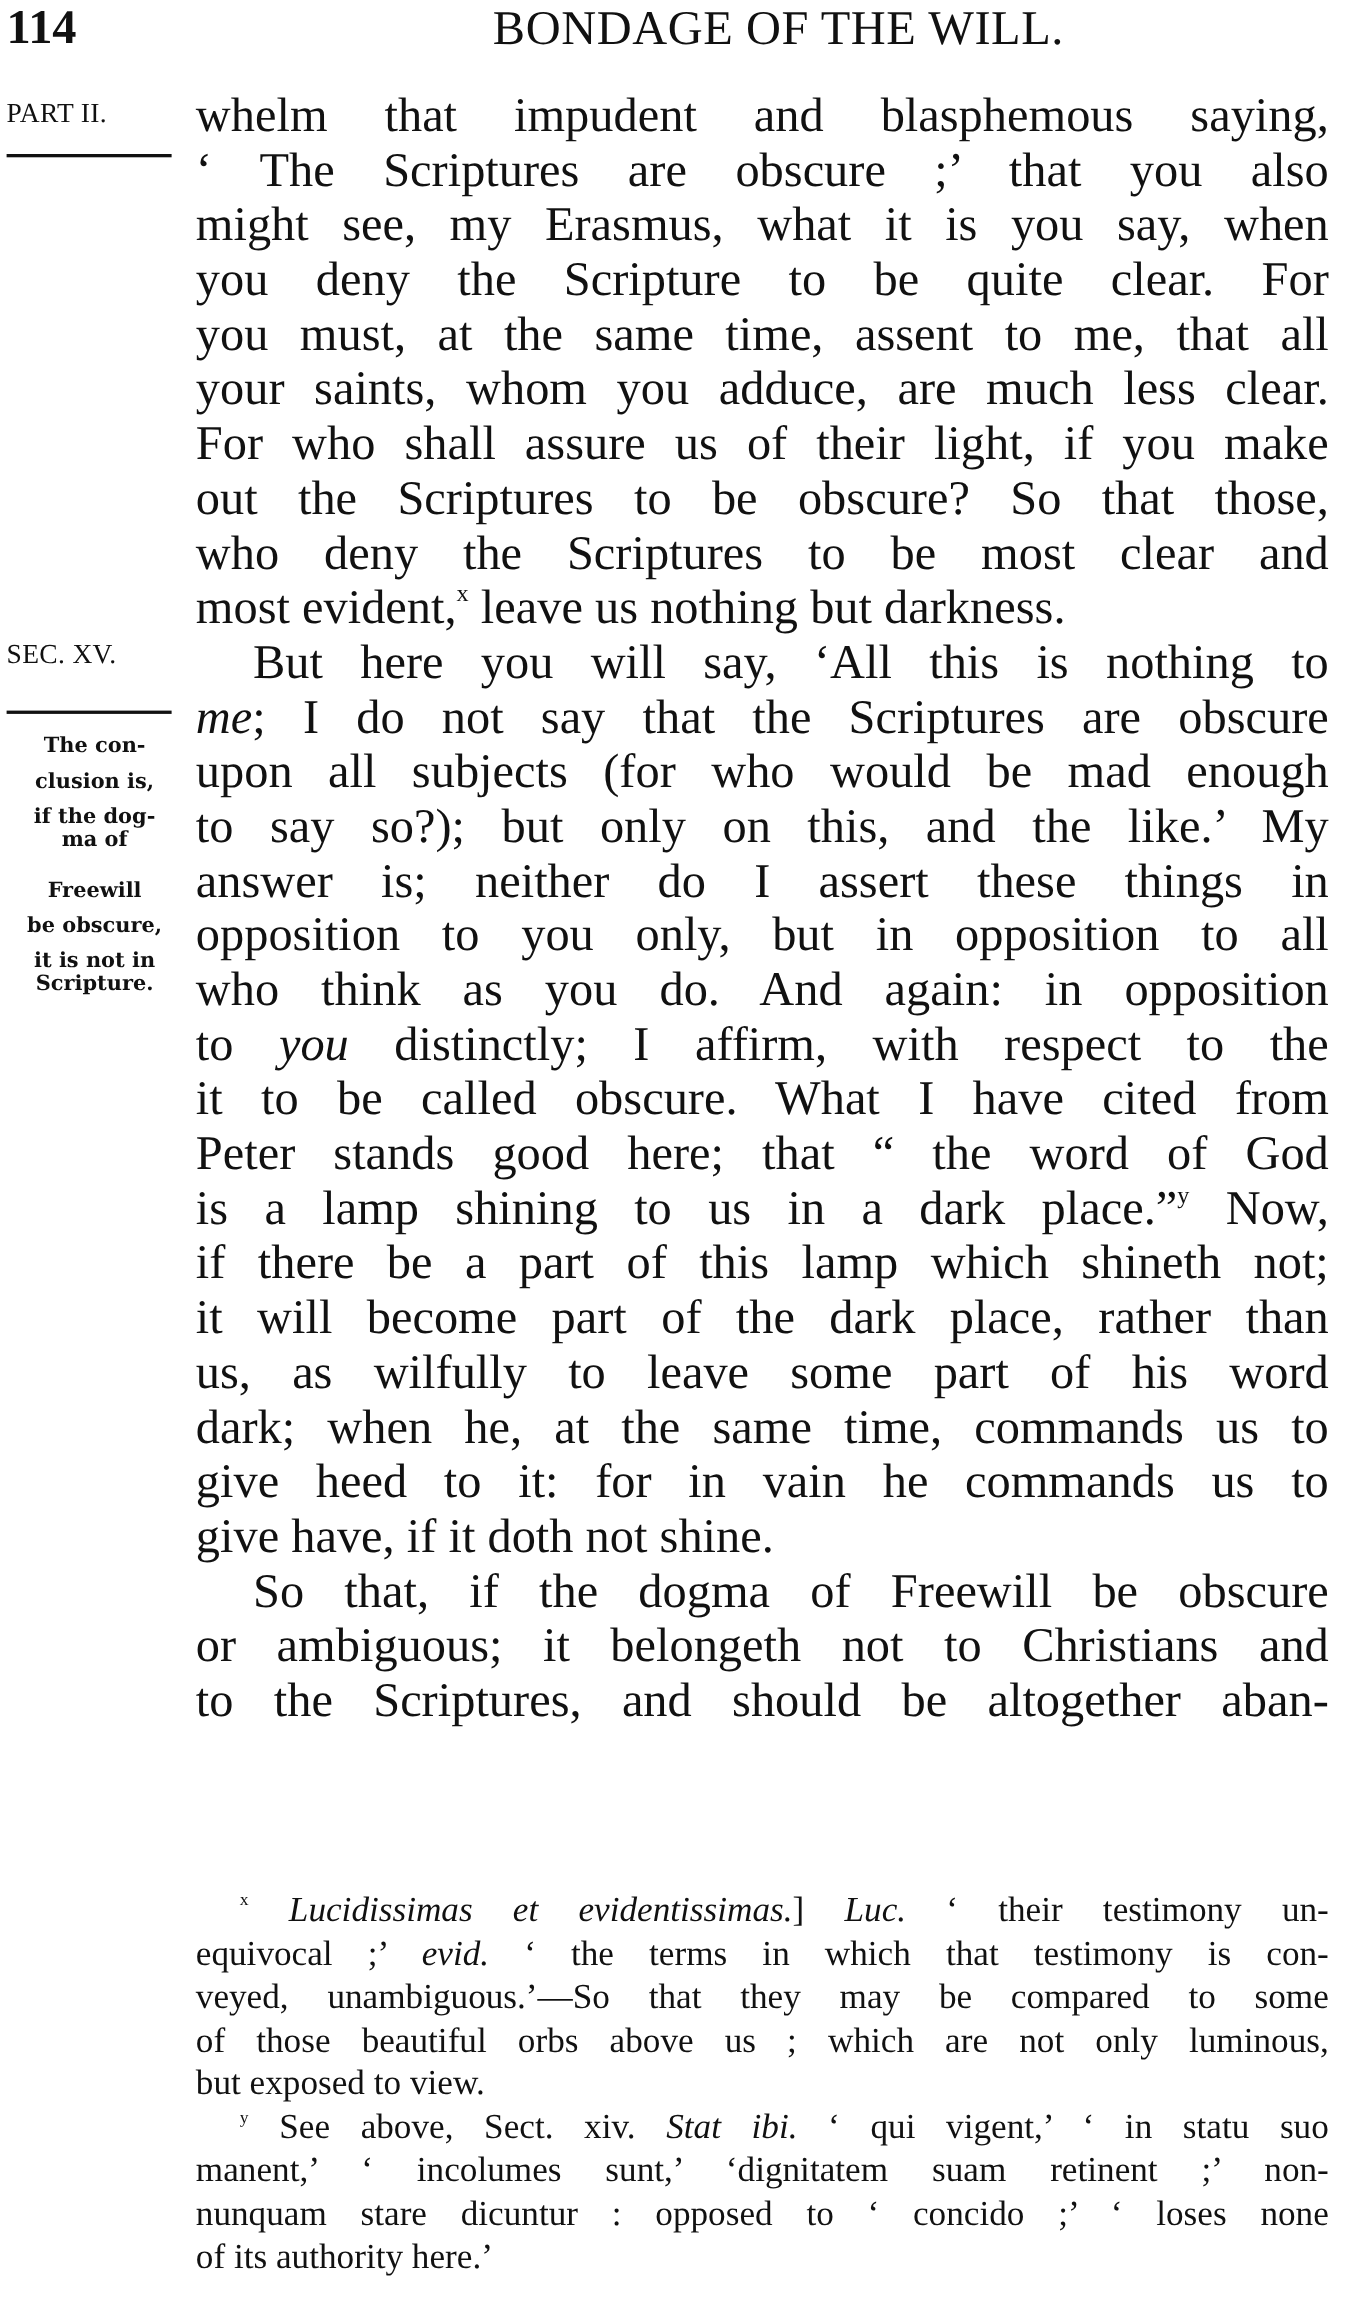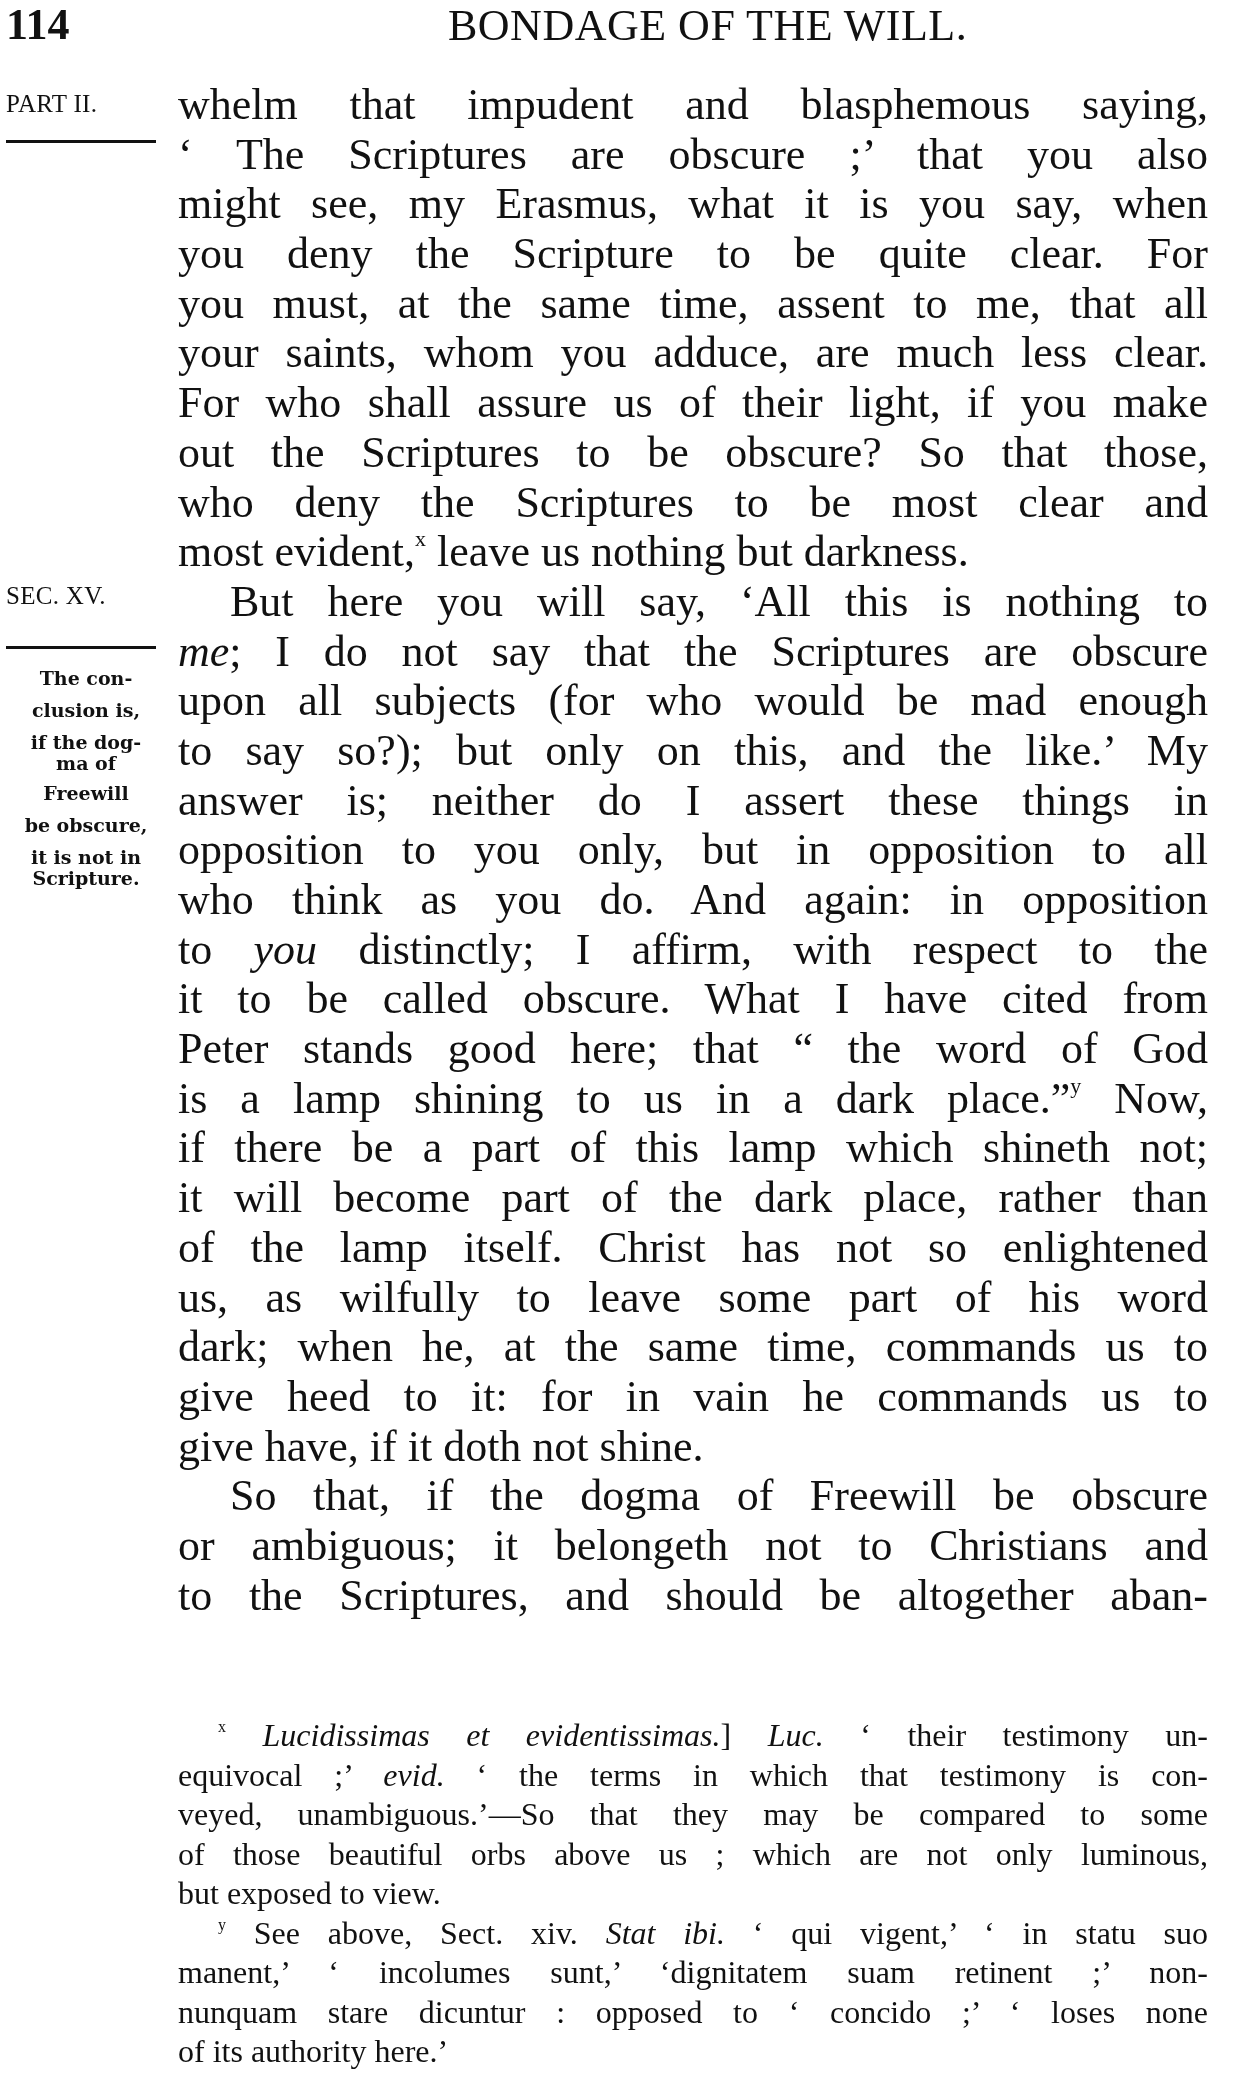--- a/index.html
+++ b/index.html
@@ -31,21 +31,21 @@
 <div class="side-rule" style="top:140px;"></div>
 
 <div class="side side-label" style="top:580px;">SEC. XV.</div>
 <div class="side-rule" style="top:646px;"></div>
 
 <div class="side side-note" style="top:668px;text-align:center;">
   <div>The con-</div>
   <div style="margin-top:11px">clusion is,</div>
   <div style="margin-top:11px">if the dog-</div>
   <div style="margin-top:0px">ma of</div>
-  <div style="margin-top:9px">Freewill</div>
+  <div style="margin-top:25px">Freewill</div>
   <div style="margin-top:11px">be obscure,</div>
   <div style="margin-top:11px">it is not in</div>
   <div style="margin-top:0px">Scripture.</div>
 </div>
 
 <div class="body-text">
   <div class="line">whelm that impudent and blasphemous saying,</div>
   <div class="line">‘ The Scriptures are obscure ;’ that you also</div>
   <div class="line">might see, my Erasmus, what it is you say, when</div>
   <div class="line">you deny the Scripture to be quite clear. For</div>
@@ -61,21 +61,20 @@
   <div class="line">to say so?); but only on this, and the like.’ My</div>
   <div class="line">answer is; neither do I assert these things in</div>
   <div class="line">opposition to you only, but in opposition to all</div>
   <div class="line">who think as you do. And again: in opposition</div>
   <div class="line"><span>to</span> <i>you</i><span> distinctly; I affirm, with respect to the</span></div>
   <div class="line">it to be called obscure. What I have cited from</div>
   <div class="line">Peter stands good here; that “ the word of God</div>
   <div class="line"><span>is a lamp shining to us in a dark place.”</span><sup>y</sup><span> Now,</span></div>
   <div class="line">if there be a part of this lamp which shineth not;</div>
   <div class="line">it will become part of the dark place, rather than</div>
-  <div class="line">of the lamp itself. Christ has not so enlightened</div>
   <div class="line">us, as wilfully to leave some part of his word</div>
   <div class="line">dark; when he, at the same time, commands us to</div>
   <div class="line">give heed to it: for in vain he commands us to</div>
   <div class="line last">give have, if it doth not shine.</div>
   <div class="line indent">So that, if the dogma of Freewill be obscure</div>
   <div class="line">or ambiguous; it belongeth not to Christians and</div>
   <div class="line">to the Scriptures, and should be altogether aban-</div>
 </div>
 
 <div class="fn">

